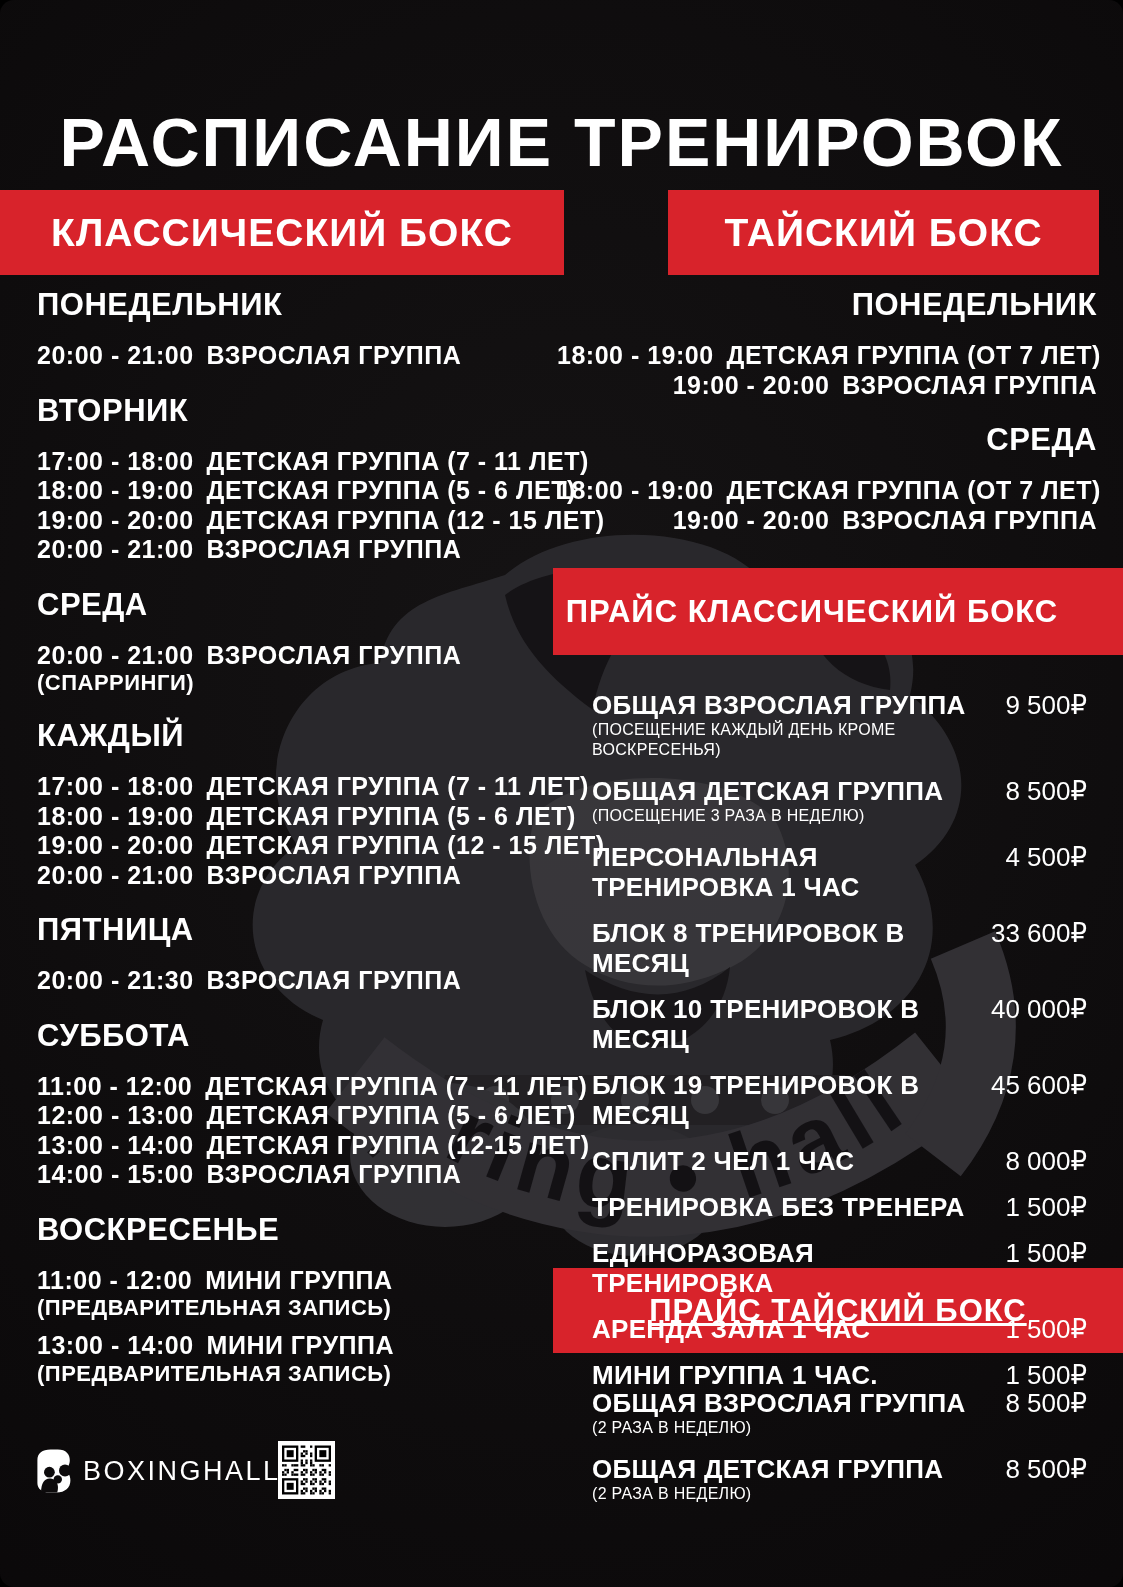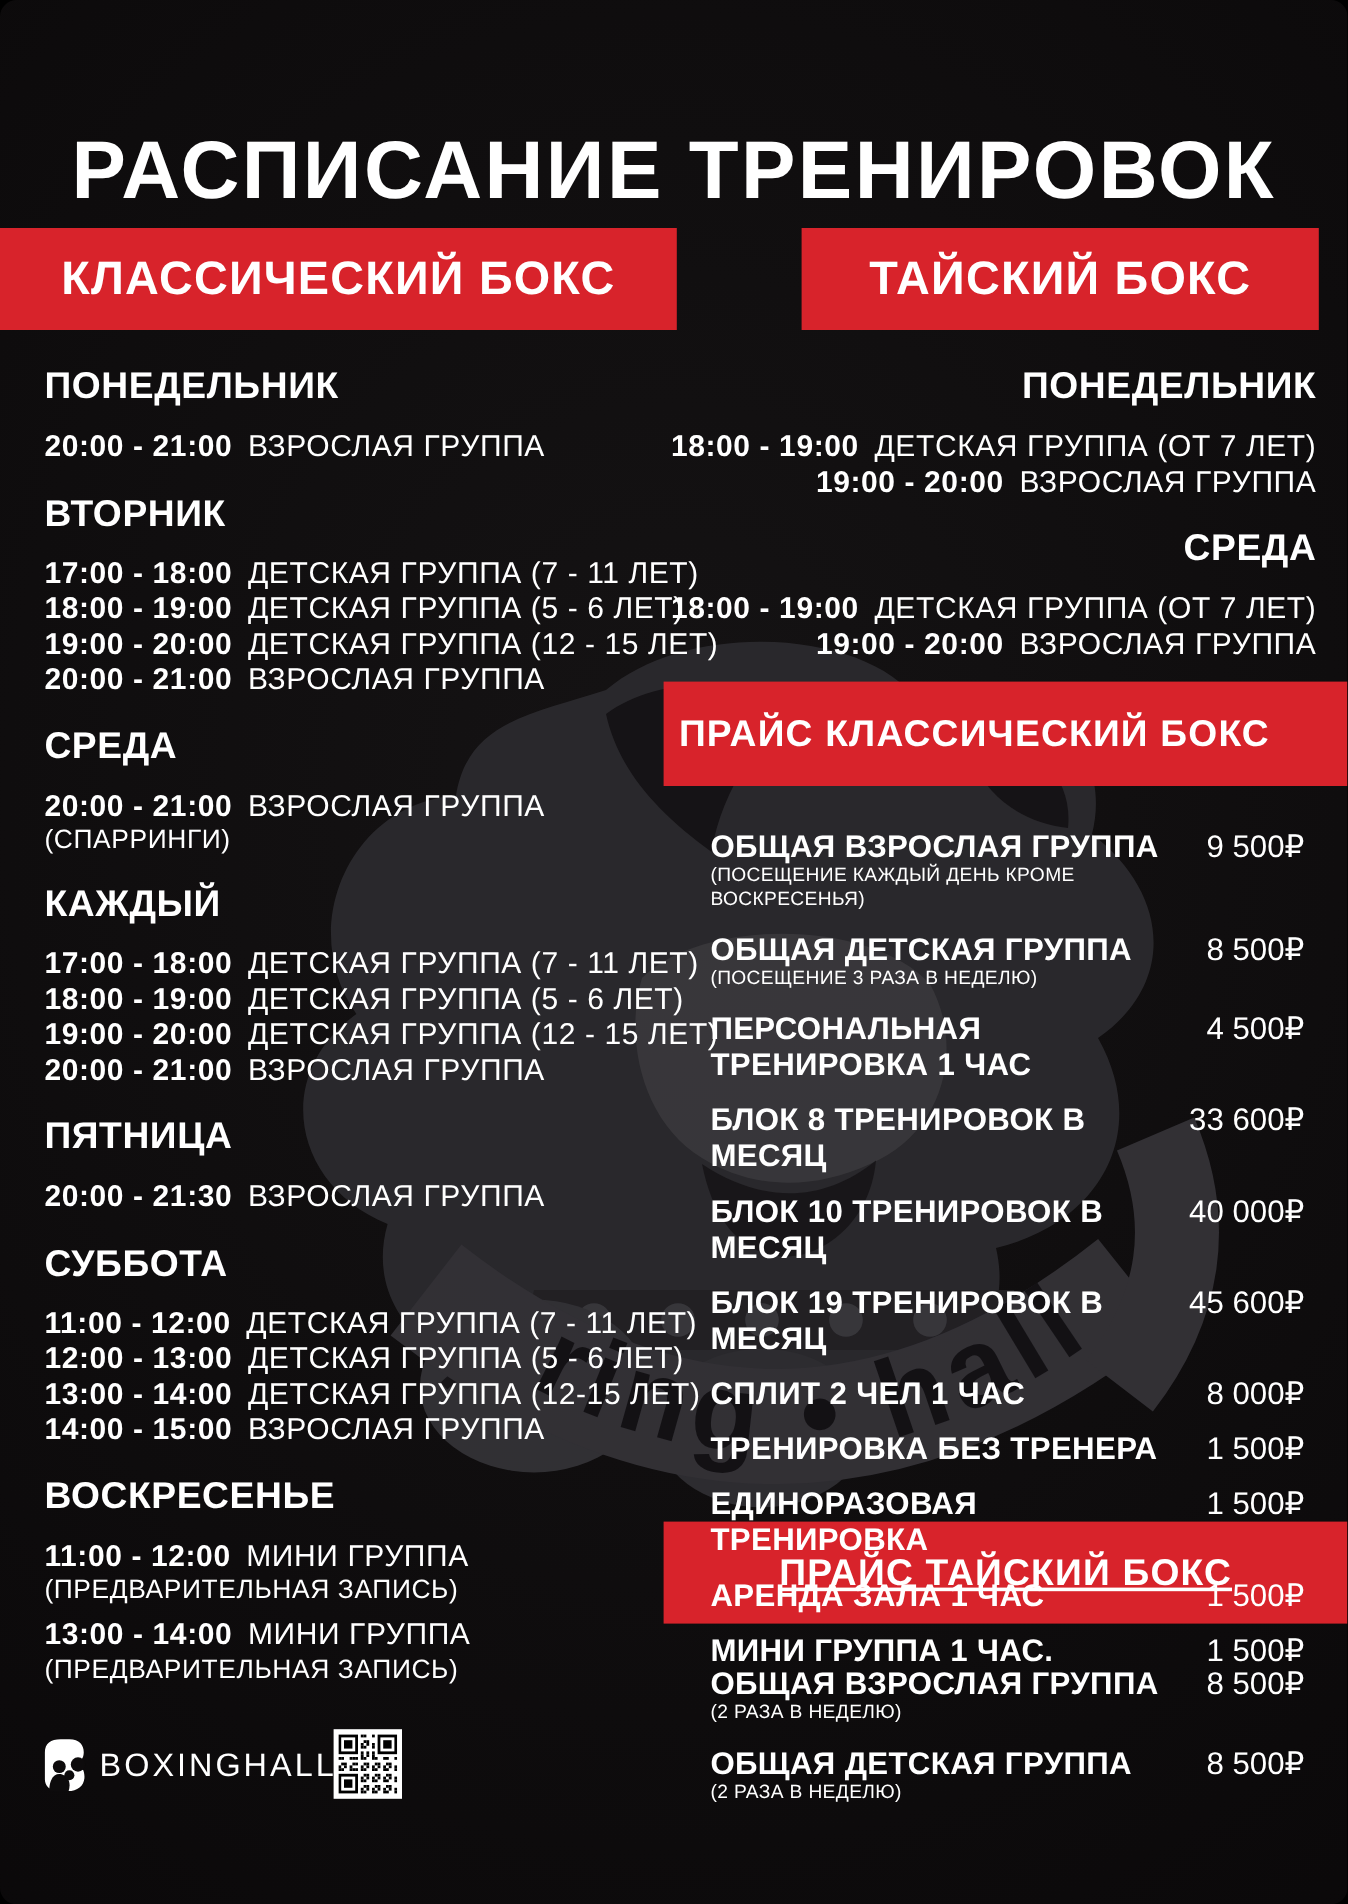--- a/index.html
+++ b/index.html
@@ -24,29 +24,29 @@
   .banner{
     position:absolute;background:#d8232b;color:#fff;
     display:flex;align-items:center;justify-content:center;
     font-weight:800;letter-spacing:1px;white-space:nowrap;
   }
   .banner-classic{left:0;top:190px;width:564px;height:85px;font-size:39px;}
   .banner-thai{left:668px;top:190px;width:431px;height:85px;font-size:39px;}
   .banner-price-classic{left:553px;top:568px;width:570px;height:87px;font-size:31px;padding-right:52px;box-sizing:border-box;text-align:right;}
   .banner-price-thai{left:553px;top:1268px;width:570px;height:85px;font-size:31px;box-sizing:border-box;text-decoration:underline;}
   
-  .sched{position:absolute;top:304px;}
+  .sched{position:absolute;top:287px;}
   .sched-classic{left:37px;width:505px;}
   .sched-thai{right:26px;width:540px;text-align:right;}
   .day{margin-bottom:22px;}
   .day-h{margin:0 0 18px 0;font-size:31px;line-height:36px;font-weight:800;letter-spacing:.5px;}
   .srow{font-size:25px;line-height:29.5px;white-space:nowrap;}
   .srow .t{font-weight:700;margin-right:13px;letter-spacing:.5px;}
-  .srow .lbl{font-weight:400;letter-spacing:.5px;text-align:center;}
-  .rnote{font-size:22px;line-height:26px;font-weight:400;letter-spacing:.5px;margin-bottom:10px;}
+  .srow .lbl{font-weight:700;letter-spacing:.5px;text-align:center;}
+  .rnote{font-size:22px;line-height:26px;font-weight:700;letter-spacing:.5px;margin-bottom:10px;}
   
   .plist{position:absolute;left:592px;right:36px;}
   .plist-classic{top:690px;}
   .plist-thai{top:1388px;}
   .pitem{display:flex;justify-content:space-between;align-items:flex-start;margin-bottom:16px;}
   .plbl{font-size:26px;line-height:30px;font-weight:800;letter-spacing:.3px;}
   .pnote{font-size:16px;line-height:20px;font-weight:400;letter-spacing:.3px;}
   .pval{font-size:26px;line-height:30px;font-weight:400;white-space:nowrap;padding-left:18px;}
   
   .footer{position:absolute;left:35px;top:1448px;display:flex;align-items:center;}

